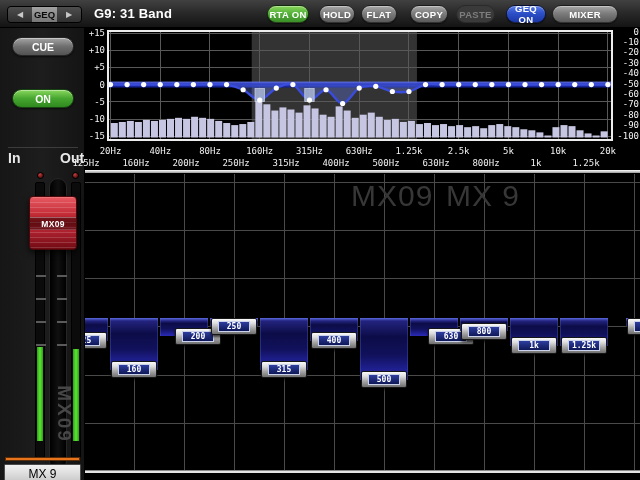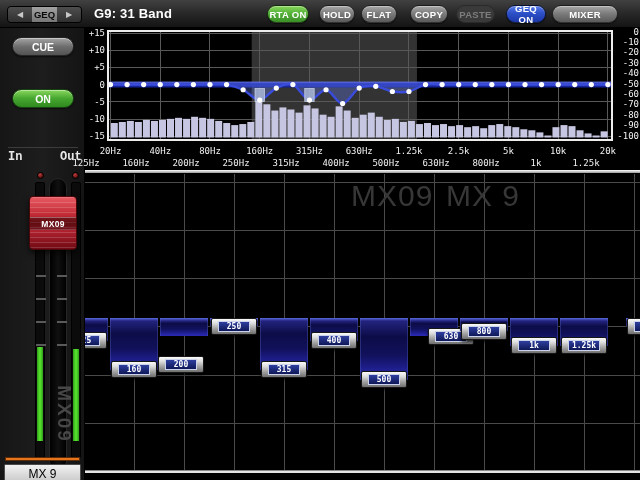--- a/index.html
+++ b/index.html
@@ -31,21 +31,21 @@
   .sel-mid { flex:1; background:linear-gradient(180deg,#a2a2a2,#777); color:#0a0a0a;
     font-size:9.5px; font-weight:bold; display:flex; align-items:center; justify-content:center; }
   .pill { position:absolute; left:12px; width:62px; height:19px; border-radius:10px;
     display:flex; align-items:center; justify-content:center; color:#fff; font-size:10.5px; font-weight:bold;
     box-shadow:inset 0 1px 0 rgba(255,255,255,.4), 0 1px 2px rgba(0,0,0,.6); }
   .cue { top:37px; background:linear-gradient(180deg,#a6a6a6,#6e6e6e 50%,#535353); border:1px solid #262626; }
   .on  { top:73px; background:linear-gradient(180deg,#8ad85e,#46a630 50%,#2f8a1e); border:1px solid #174312;margin-top:16px; }
   .gain-readout { position:absolute; left:0; top:95px; width:85px; text-align:center;
     color:#fff; font-size:17px; font-weight:bold; }
   .sep { position:absolute; left:8px; top:119px; width:70px; height:1px; background:#3c3c3c; }
-  .io-label { position:absolute; top:122px; color:#e8e8e8; font-size:12px; font-weight:bold;font-family:Liberation Mono, monospace; }
+  .io-label { position:absolute; top:122px; color:#e8e8e8; font-size:14px; font-weight:bold; }
   .led { position:absolute; top:144px; width:7px; height:7px; border-radius:50%;
     background:radial-gradient(circle at 35% 30%, #c04040, #5c0e0e 70%); border:1px solid #000; }
   .meter { position:absolute; top:154px; width:10px; height:276px; background:#0b0b0b;
     border:1px solid #000; border-radius:2px; }
   .meter-fill { position:absolute; left:1px; width:6px; bottom:16px;
     background:linear-gradient(90deg,#2f9e18,#5ae830 50%,#2f9e18); }
   .ftrack { position:absolute; left:49px; top:150px; width:18px; height:292px;
     background:linear-gradient(90deg,#000,#101010 50%,#000); border-radius:9px; border:1px solid #262626; }
   .tick { position:absolute; width:10px; height:2px; background:#5a5a5a; }
   .fknob { position:absolute; left:29px; top:168px; width:48px; height:54px; border-radius:4px;
@@ -361,21 +361,21 @@
     <div id="geq-bands">
         <div class="band-fill" style="left: -25px; top: 144px; height: 22.92px;"></div>
         <div class="band-knob" style="left: -24px; top: 158.42px;">
           <div class="plate">125</div>
         </div>
         <div class="band-fill" style="left: 25px; top: 144px; height: 51.96px;"></div>
         <div class="band-knob" style="left: 26px; top: 187.46px;">
           <div class="plate">160</div>
         </div>
         <div class="band-fill" style="left: 75px; top: 144px; height: 18.08px;"></div>
-        <div class="band-knob" style="left: 73px; top: 153.58px; margin-top: 28px;">
+        <div class="band-knob" style="left: 90px; top: 153.58px;">
           <div class="plate">200</div>
         </div>
         <div class="band-fill" style="left: 125px; top: 144px; height: 8.4px;"></div>
         <div class="band-knob" style="left: 126px; top: 143.9px;">
           <div class="plate">250</div>
         </div>
         <div class="band-fill" style="left: 175px; top: 144px; height: 51.96px;"></div>
         <div class="band-knob" style="left: 176px; top: 187.46px;">
           <div class="plate">315</div>
         </div>

